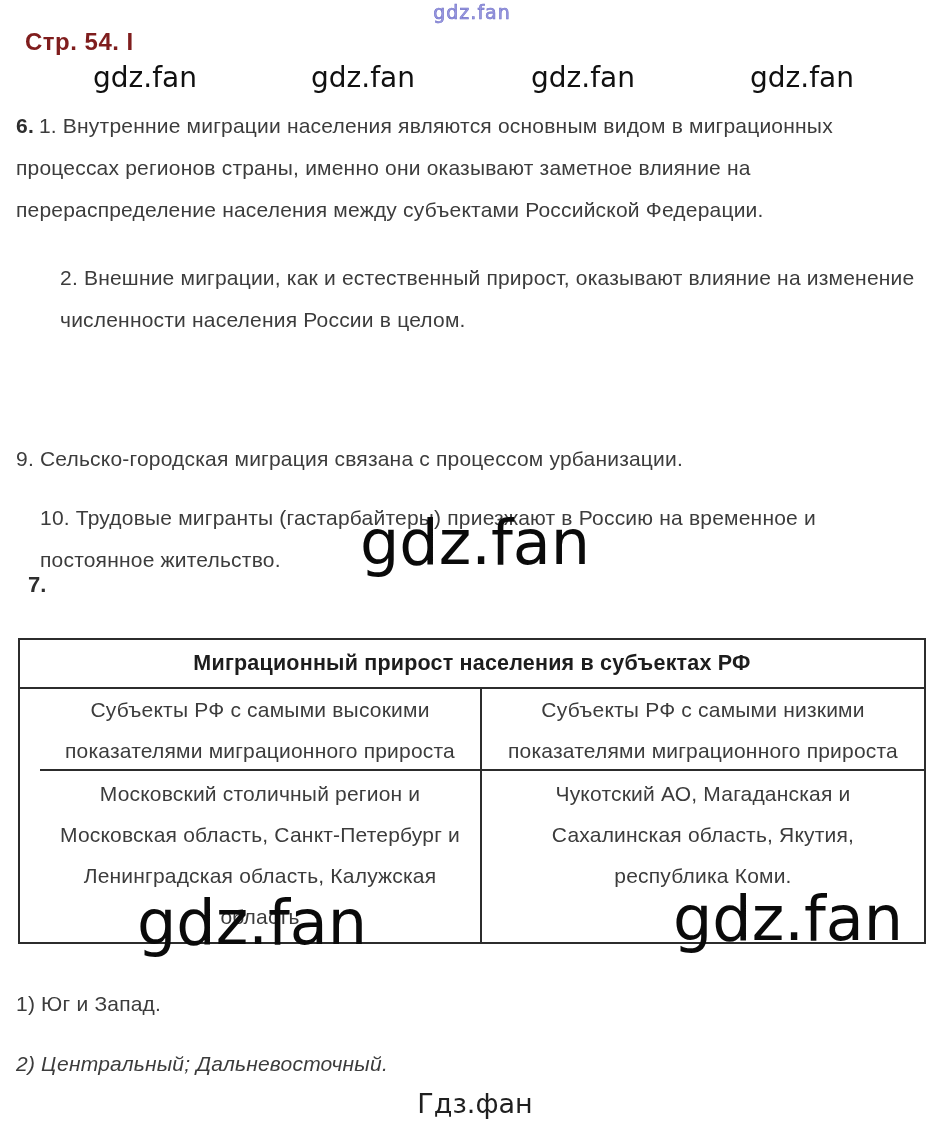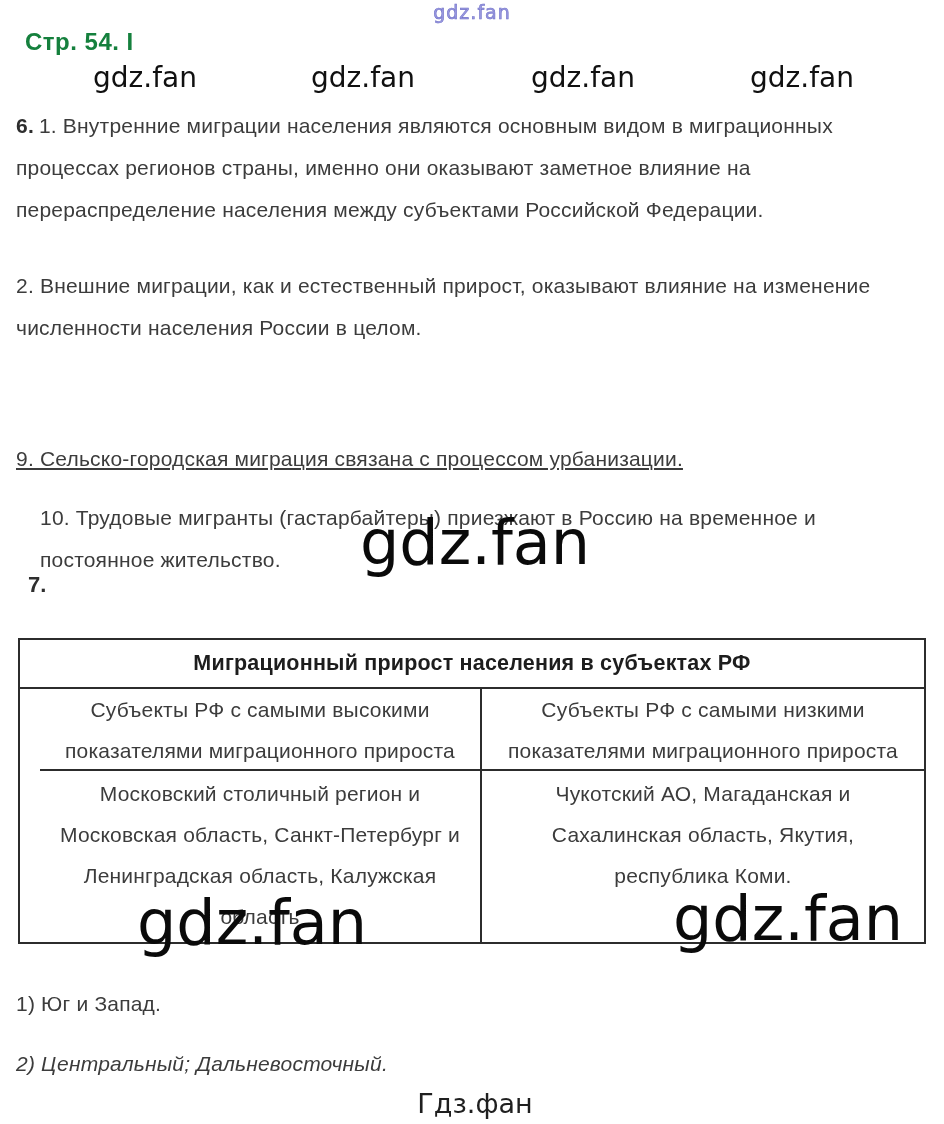--- a/index.html
+++ b/index.html
@@ -17,32 +17,32 @@
     -webkit-text-stroke:0.6px #6f6fc8;
   }
   .wm-row-item { top:61px; transform:translateX(-50%); font-size:28px; color:#101010; }
   .wm-big { font-size:62px; color:#0a0a0a; z-index:5; }
   .wm-center { top:506px; left:475px; transform:translateX(-50%); }
   .wm-table-left { top:886px; left:252px; transform:translateX(-50%); }
   .wm-table-right { top:882px; left:788px; transform:translateX(-50%); }
   
   .page-label {
     position:absolute; top:28px; left:25px;
-    font-size:24px; font-weight:700; color:#15803d; letter-spacing:0.5px;
+    font-size:24px; font-weight:700; color:#7f1d1d; letter-spacing:0.5px;
   }
   
   .para {
     position:absolute; left:16px; width:878px;
     font-size:21px; line-height:42px; color:#3c3c3c; letter-spacing:0.2px;
   }
   .para .num { font-weight:700; color:#2e2e2e; margin-right:5px; }
   .p1 { top:84px; }
-  .p2 { top:244px; }
+  .p2 { top:236px;margin-left:44px; }
   .p3 { top:323px; }
-  .p4 { top:417px;text-decoration:underline; }
+  .p4 { top:417px; }
   .p5 { top:476px;margin-left:24px; }
   .task7-num { position:absolute; top:572px; left:28px; font-size:22px; font-weight:700; color:#2e2e2e; }
   
   .tbl {
     position:absolute; left:18px; top:638px; width:908px; box-sizing:border-box;
     border:2px solid #2c2c2c; background:transparent; z-index:1;
   }
   .tbl-title {
     box-sizing:border-box; height:49px; border-bottom:2px solid #2c2c2c;
     display:flex; align-items:center; justify-content:center;

